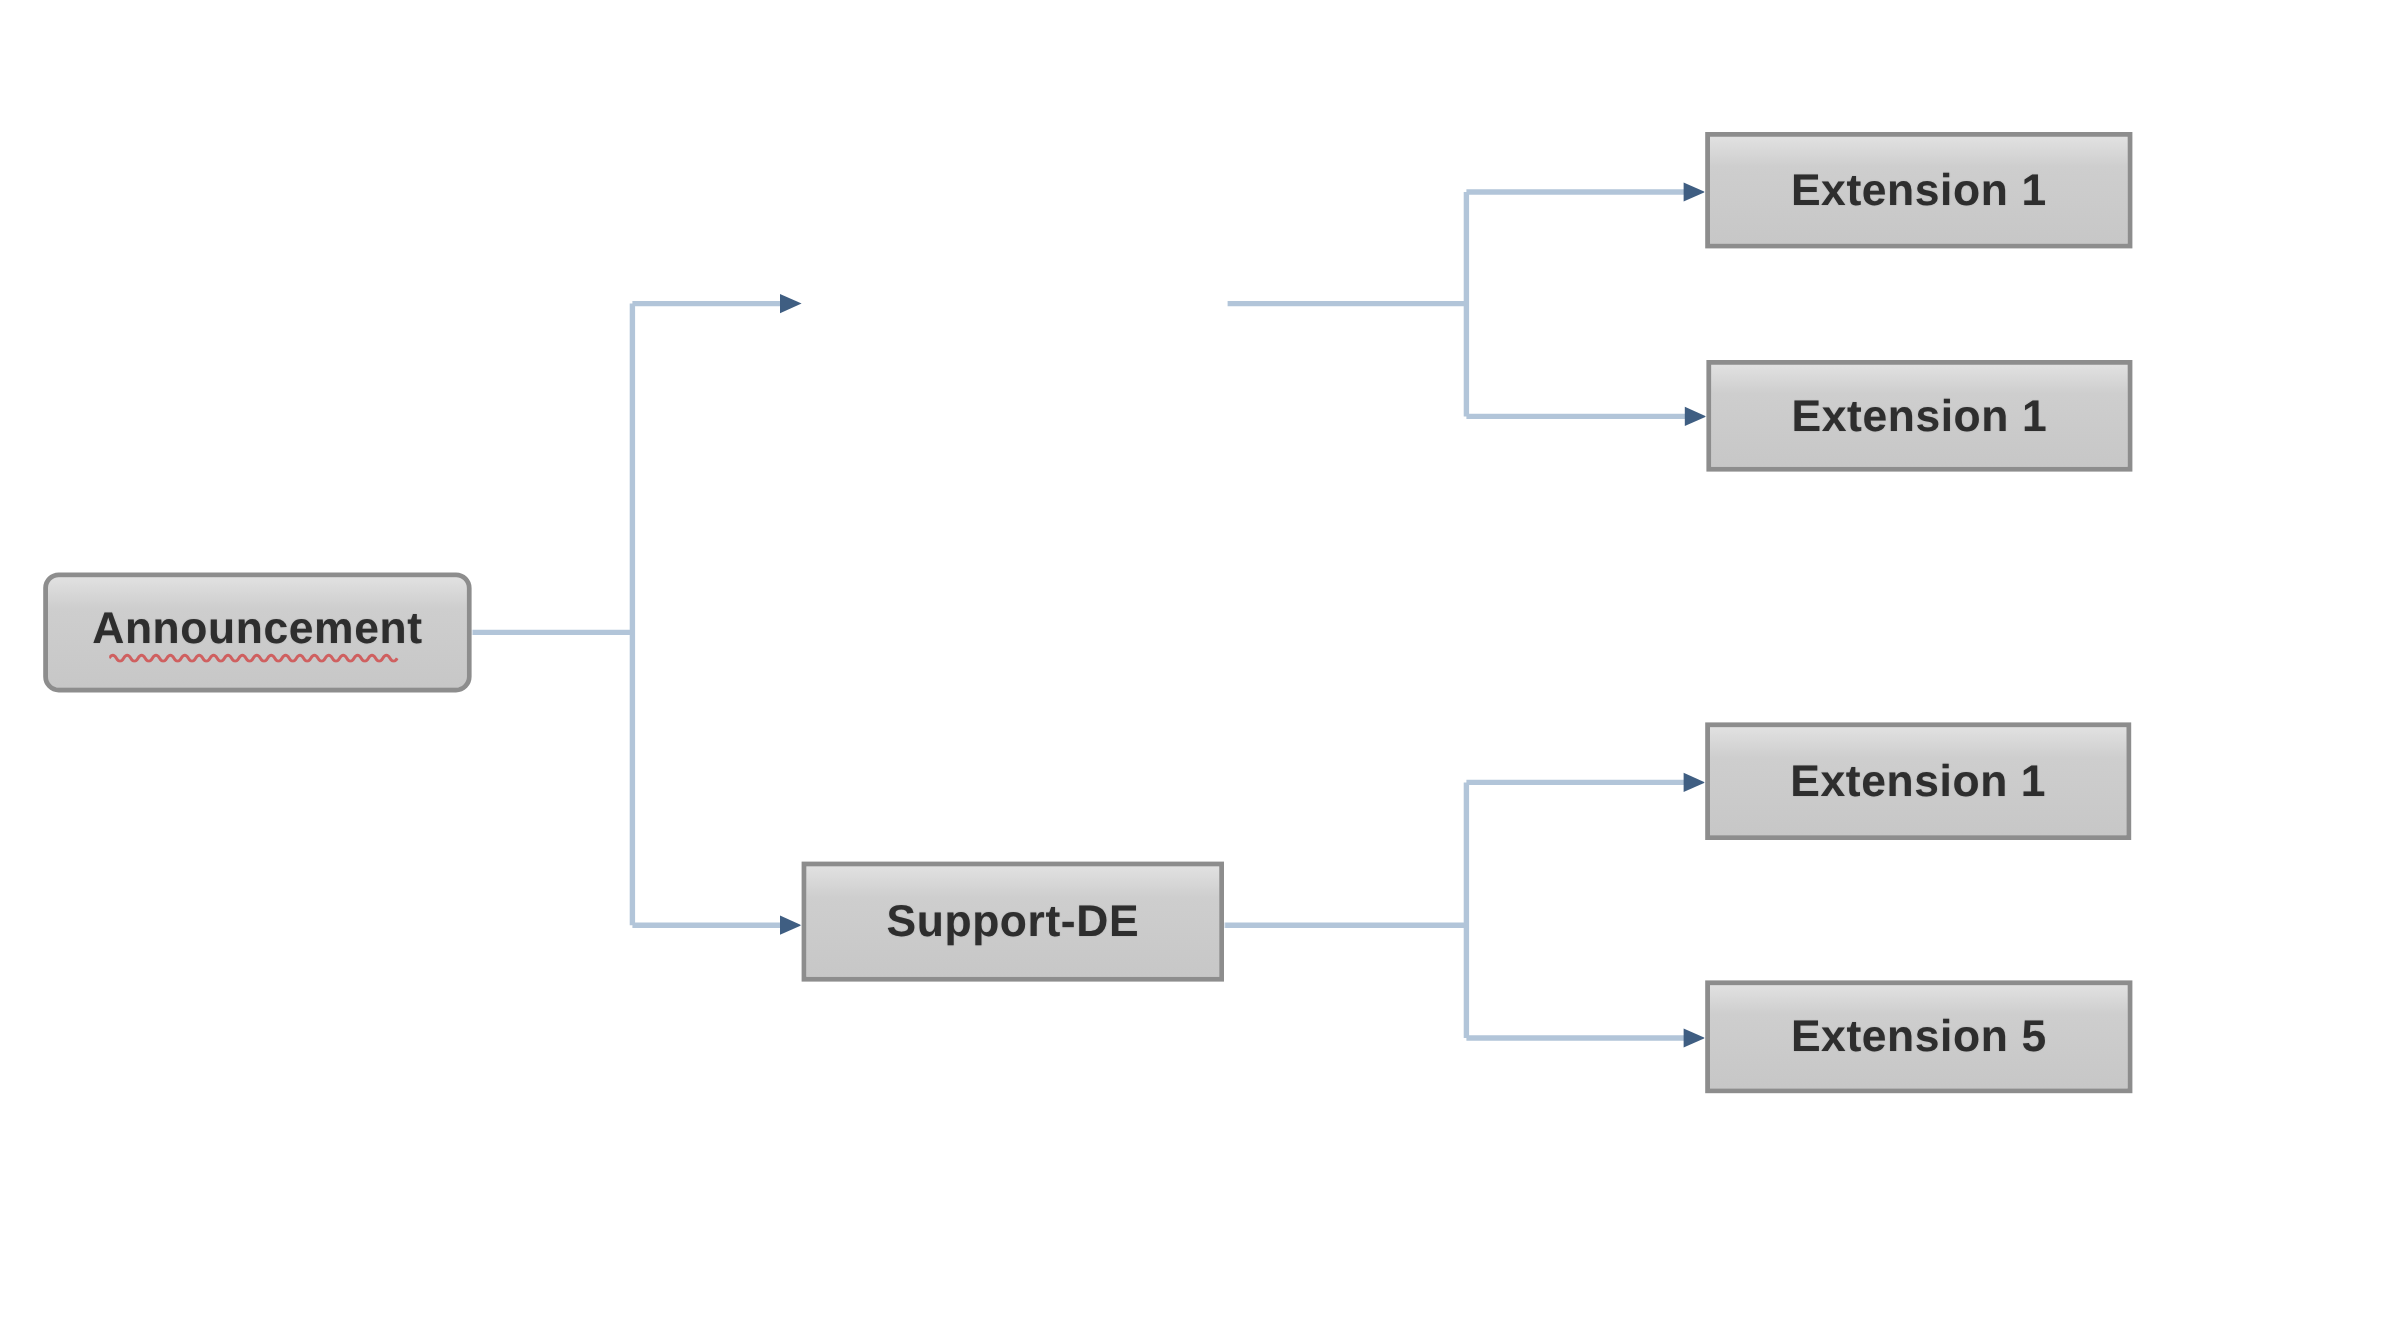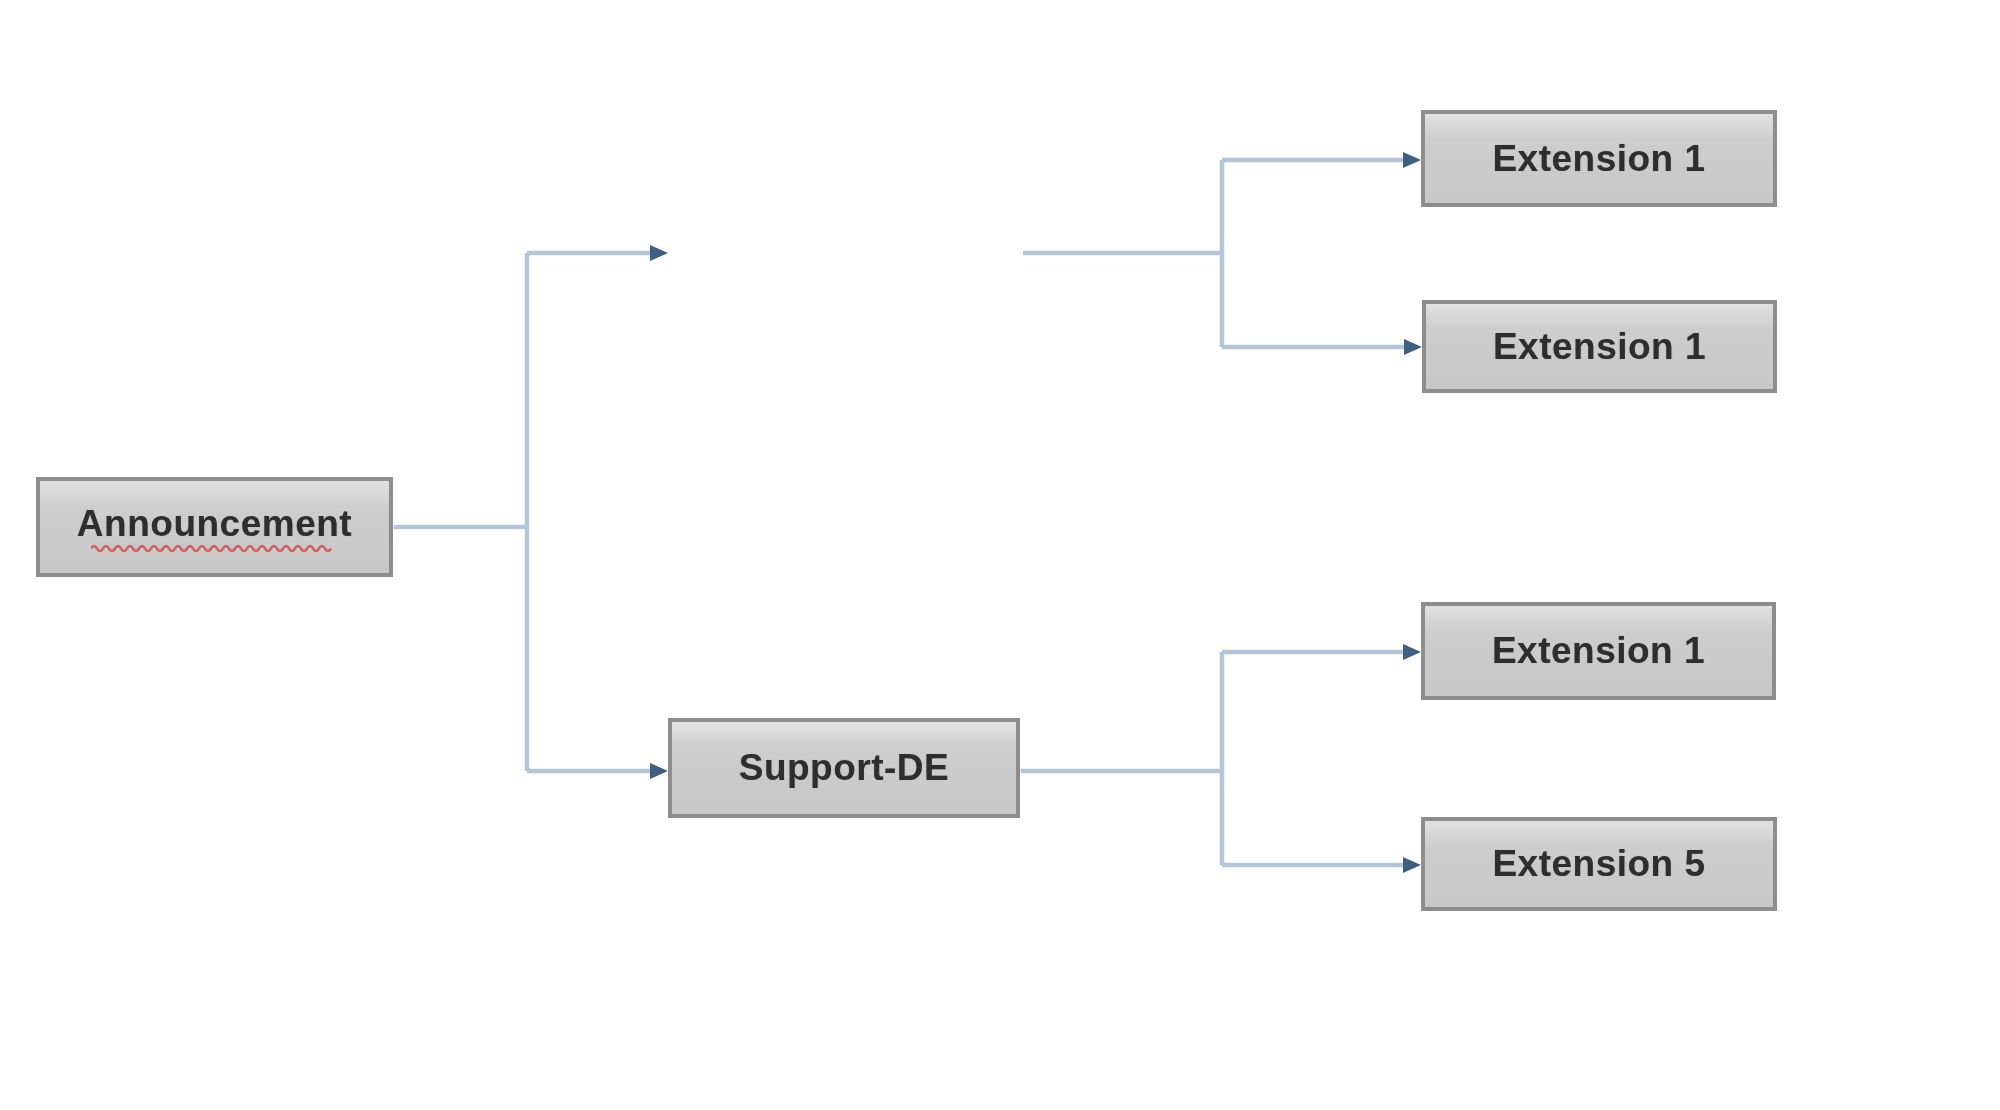--- a/index.html
+++ b/index.html
@@ -74,21 +74,21 @@
     <g fill="#3f5e82">
       <polygon points="668,253 650,245 650,261"></polygon>
       <polygon points="668,771 650,763 650,779"></polygon>
       <polygon points="1421,160 1403,152 1403,168"></polygon>
       <polygon points="1422,347 1404,339 1404,355"></polygon>
       <polygon points="1421,652 1403,644 1403,660"></polygon>
       <polygon points="1421,865 1403,857 1403,873"></polygon>
     </g>
   </svg>
 
-  <div class="node" style="left:36px; top:477px; width:357px; height:100px;">
+  <div class="node" style="left:36px; top:477px; width:357px; height:100px;border-radius:13px;">
     <span class="node-label">Announcement</span>
     <svg class="squiggle" width="248" height="8" viewBox="0 0 248 8" xmlns="http://www.w3.org/2000/svg">
       <path d="M0,4.5 q3,-5 6,0 t6,0 t6,0 t6,0 t6,0 t6,0 t6,0 t6,0 t6,0 t6,0 t6,0 t6,0 t6,0 t6,0 t6,0 t6,0 t6,0 t6,0 t6,0 t6,0 t6,0 t6,0 t6,0 t6,0 t6,0 t6,0 t6,0 t6,0 t6,0 t6,0 t6,0 t6,0 t6,0 t6,0 t6,0 t6,0 t6,0 t6,0 t6,0 t6,0" fill="none" stroke-width="2.5" stroke="#cf6060"></path>
     </svg>
   </div>
 
 
   <div class="node" style="left:668px; top:718px; width:352px; height:100px;">
     <span class="node-label">Support-DE</span>
   </div>

